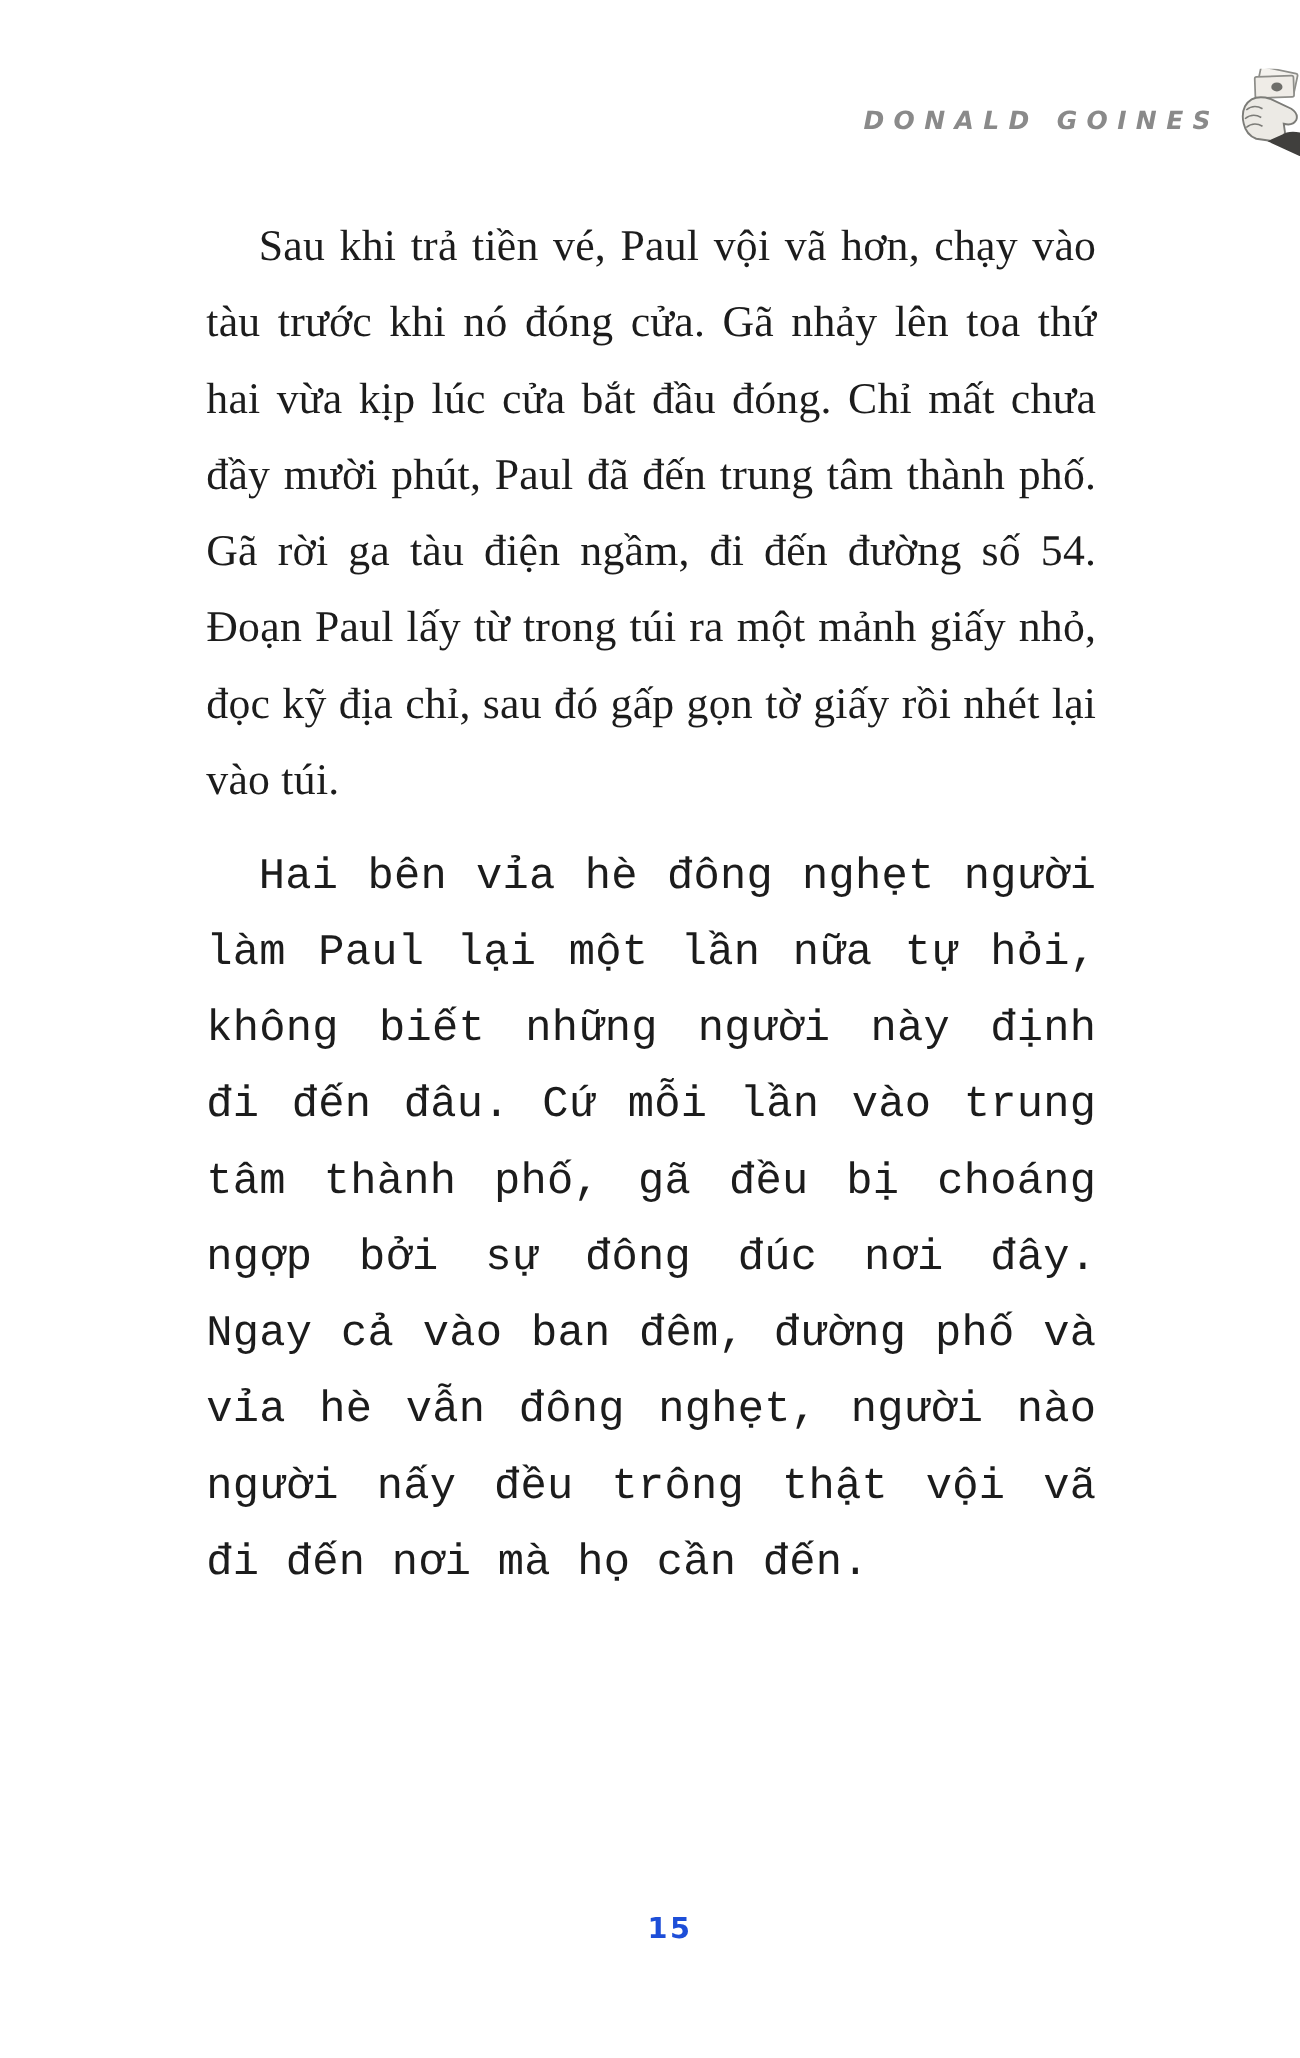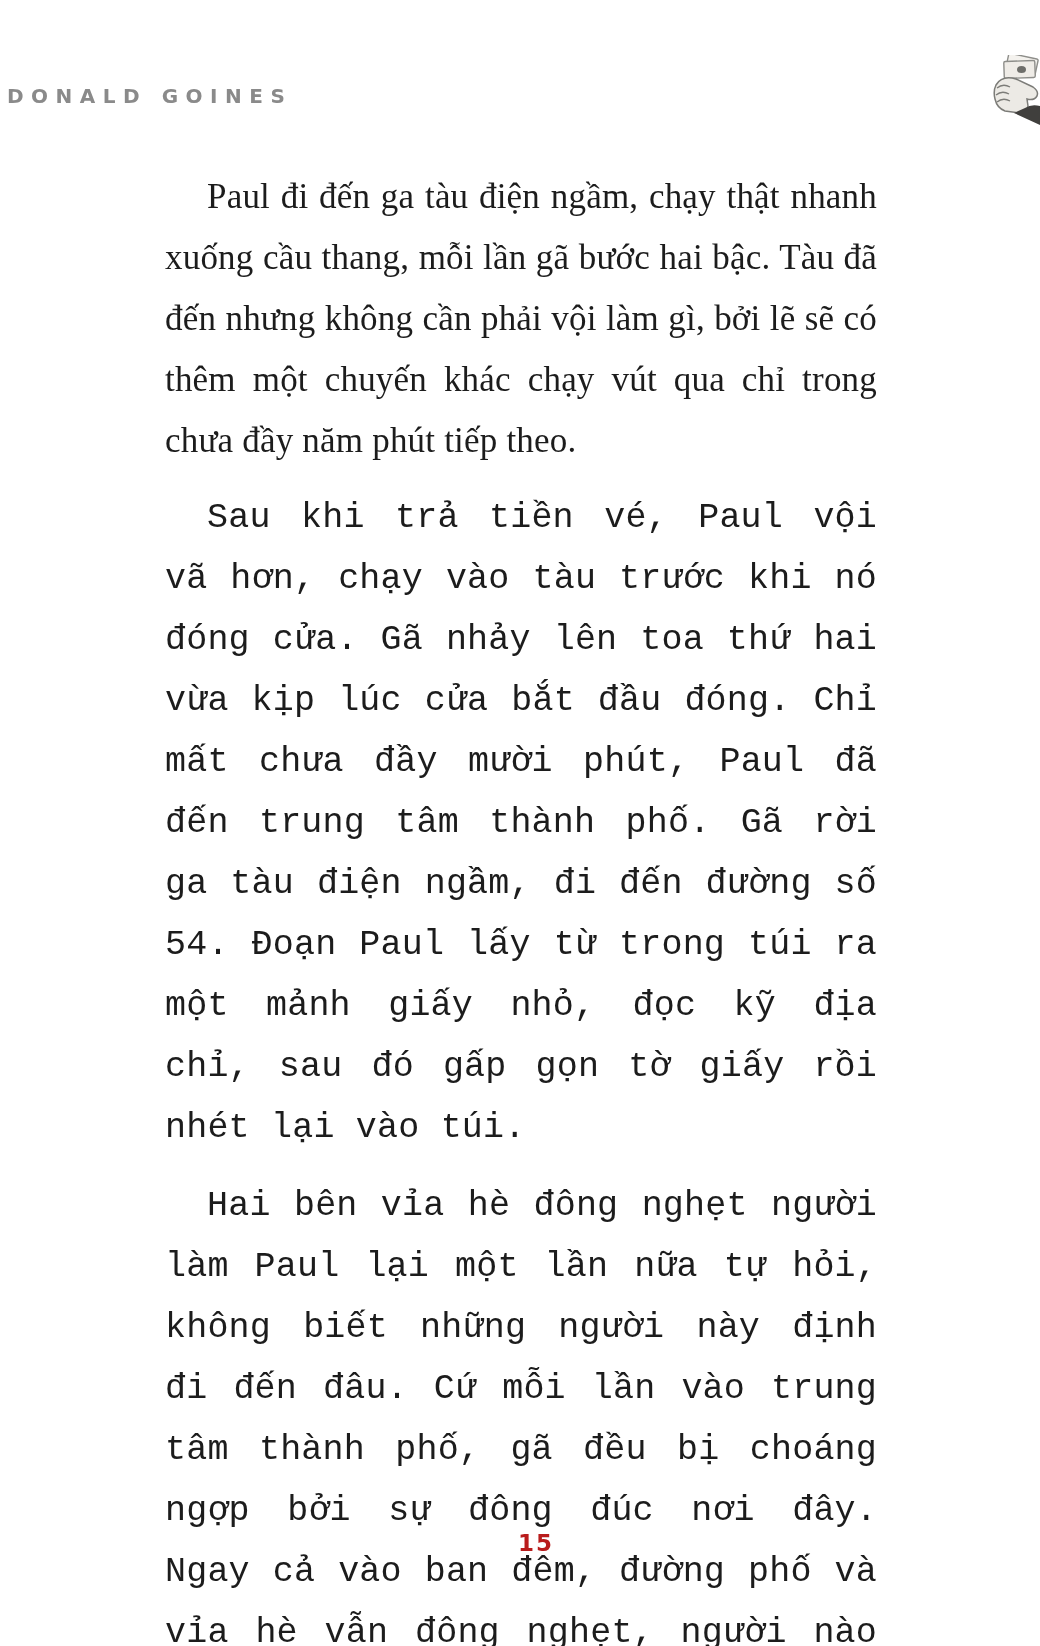--- a/index.html
+++ b/index.html
@@ -14,22 +14,24 @@
   }
 
   
   .page-header {
     position: absolute;
     top: 52px;
     left: 0;
     right: 0;
     height: 76px;
     display: flex;
-    justify-content: space-between;
+    justify-content: flex-end;
     align-items: center;
+    gap: 16px;
+    font-style: italic;
   }
   .author-name {
     font-family: "DejaVu Sans", "Liberation Sans", sans-serif;
     font-size: 20px;
     font-weight: 600;
     letter-spacing: 7.5px;
     color: #8a8a8a;
     padding-left: 7px; 
     white-space: nowrap;
     transform: translateY(6px);
@@ -65,21 +67,21 @@
   .page-number {
     position: absolute;
     top: 1530px;
     left: 0;
     right: 0;
     text-align: center;
     font-family: "DejaVu Sans", "Liberation Sans", sans-serif;
     font-size: 23px;
     font-weight: bold;
     letter-spacing: 2px;
-    color: #b91c1c;
+    color: #1d4ed8;
     margin-left: 32px;
   }
 </style>
 </head>
 <body>
 
 <div class="book-page">
 
   <header class="page-header">
     <span class="author-name">DONALD GOINES</span>
@@ -97,20 +99,19 @@
         <path d="M5 33 q6 -5 13 -1" fill="none" stroke="#7c7c78" stroke-width="1.3"></path>
         <path d="M4 40 q6 -5 13 -1" fill="none" stroke="#7c7c78" stroke-width="1.3"></path>
         <path d="M5 47 q6 -5 13 -1" fill="none" stroke="#7c7c78" stroke-width="1.3"></path>
 
         <path d="M22 58 L48 70 L48 51 Q39 49 33 53 Z" fill="#403f3d"></path>
       </svg>
     </span>
   </header>
 
   <main class="body-text">
-    <p>Paul đi đến ga tàu điện ngầm, chạy thật nhanh xuống cầu thang, mỗi lần gã bước hai bậc. Tàu đã đến nhưng không cần phải vội làm gì, bởi lẽ sẽ có thêm một chuyến khác chạy vút qua chỉ trong chưa đầy năm phút tiếp theo.</p>
     <p>Sau khi trả tiền vé, Paul vội vã hơn, chạy vào tàu trước khi nó đóng cửa. Gã nhảy lên toa thứ hai vừa kịp lúc cửa bắt đầu đóng. Chỉ mất chưa đầy mười phút, Paul đã đến trung tâm thành phố. Gã rời ga tàu điện ngầm, đi đến đường số 54. Đoạn Paul lấy từ trong túi ra một mảnh giấy nhỏ, đọc kỹ địa chỉ, sau đó gấp gọn tờ giấy rồi nhét lại vào túi.</p>
     <p>Hai bên vỉa hè đông nghẹt người làm Paul lại một lần nữa tự hỏi, không biết những người này định đi đến đâu. Cứ mỗi lần vào trung tâm thành phố, gã đều bị choáng ngợp bởi sự đông đúc nơi đây. Ngay cả vào ban đêm, đường phố và vỉa hè vẫn đông nghẹt, người nào người nấy đều trông thật vội vã đi đến nơi mà họ cần đến.</p>
   </main>
 
   <footer class="page-number">15</footer>
 
 </div>
 
 </body></html>

